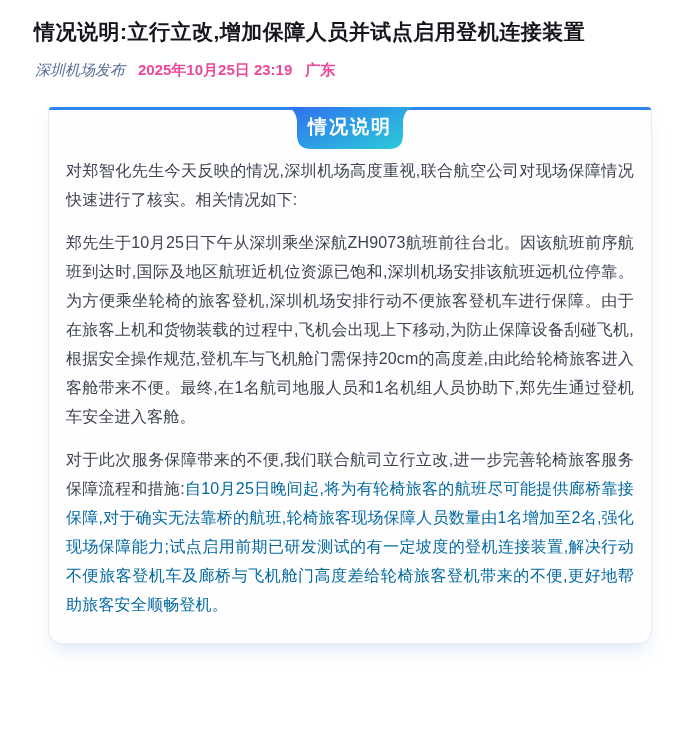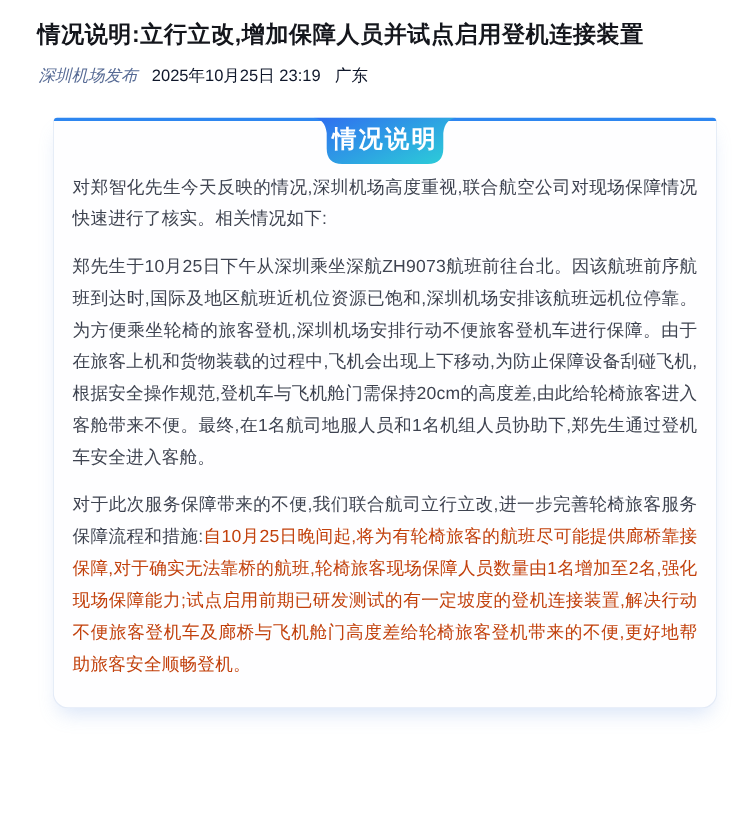--- a/index.html
+++ b/index.html
@@ -23,21 +23,21 @@
   }
   .meta{
     margin:11px 36px 0 35px;
     display:flex;
     align-items:baseline;
     gap:13px;
     font-size:15px;
     line-height:21px;
   }
   .meta .source{color:#576b95;cursor:pointer;text-decoration:none;font-style:italic;}
-  .meta .dim{color:#0f172a;}
+  .meta .dim{color:#ec4899;font-weight:bold;}
 
   
   .card{
     box-sizing:border-box;
     margin:27px 36px 12px 48px;
     width:604px;
     background:#fefeff;
     border:1px solid #e4ebf7;
     border-top:none;
     border-radius:4px 4px 14px 14px;
@@ -59,35 +59,35 @@
     margin:3px auto 0 auto;
   }
   .badge svg{position:absolute;top:0;left:0;width:130px;height:42px;display:block;}
   .badge .badge-label{
     position:absolute;
     top:0;left:0;right:0;bottom:0;
     display:flex;
     align-items:center;
     justify-content:center;
     color:#ffffff;
-    font-size:22px;
+    font-size:19px;
     font-weight:700;
     letter-spacing:2px;
     padding-bottom:2px;
   }
   .card p{
     margin:14px 0 0 0;
     font-size:16px;
     line-height:29px;
     letter-spacing:.2px;
     color:#3e4350;
     text-align:justify;
   }
   .card p.first{margin-top:7px;}
-  .highlight{color:#c2410c;}
+  .highlight{color:#0369a1;}
 </style>
 </head>
 <body>
 
 <div class="article">
 
   <h1 class="title">情况说明:立行立改,增加保障人员并试点启用登机连接装置</h1>
 
   <div class="meta">
     <a class="source">深圳机场发布</a>

